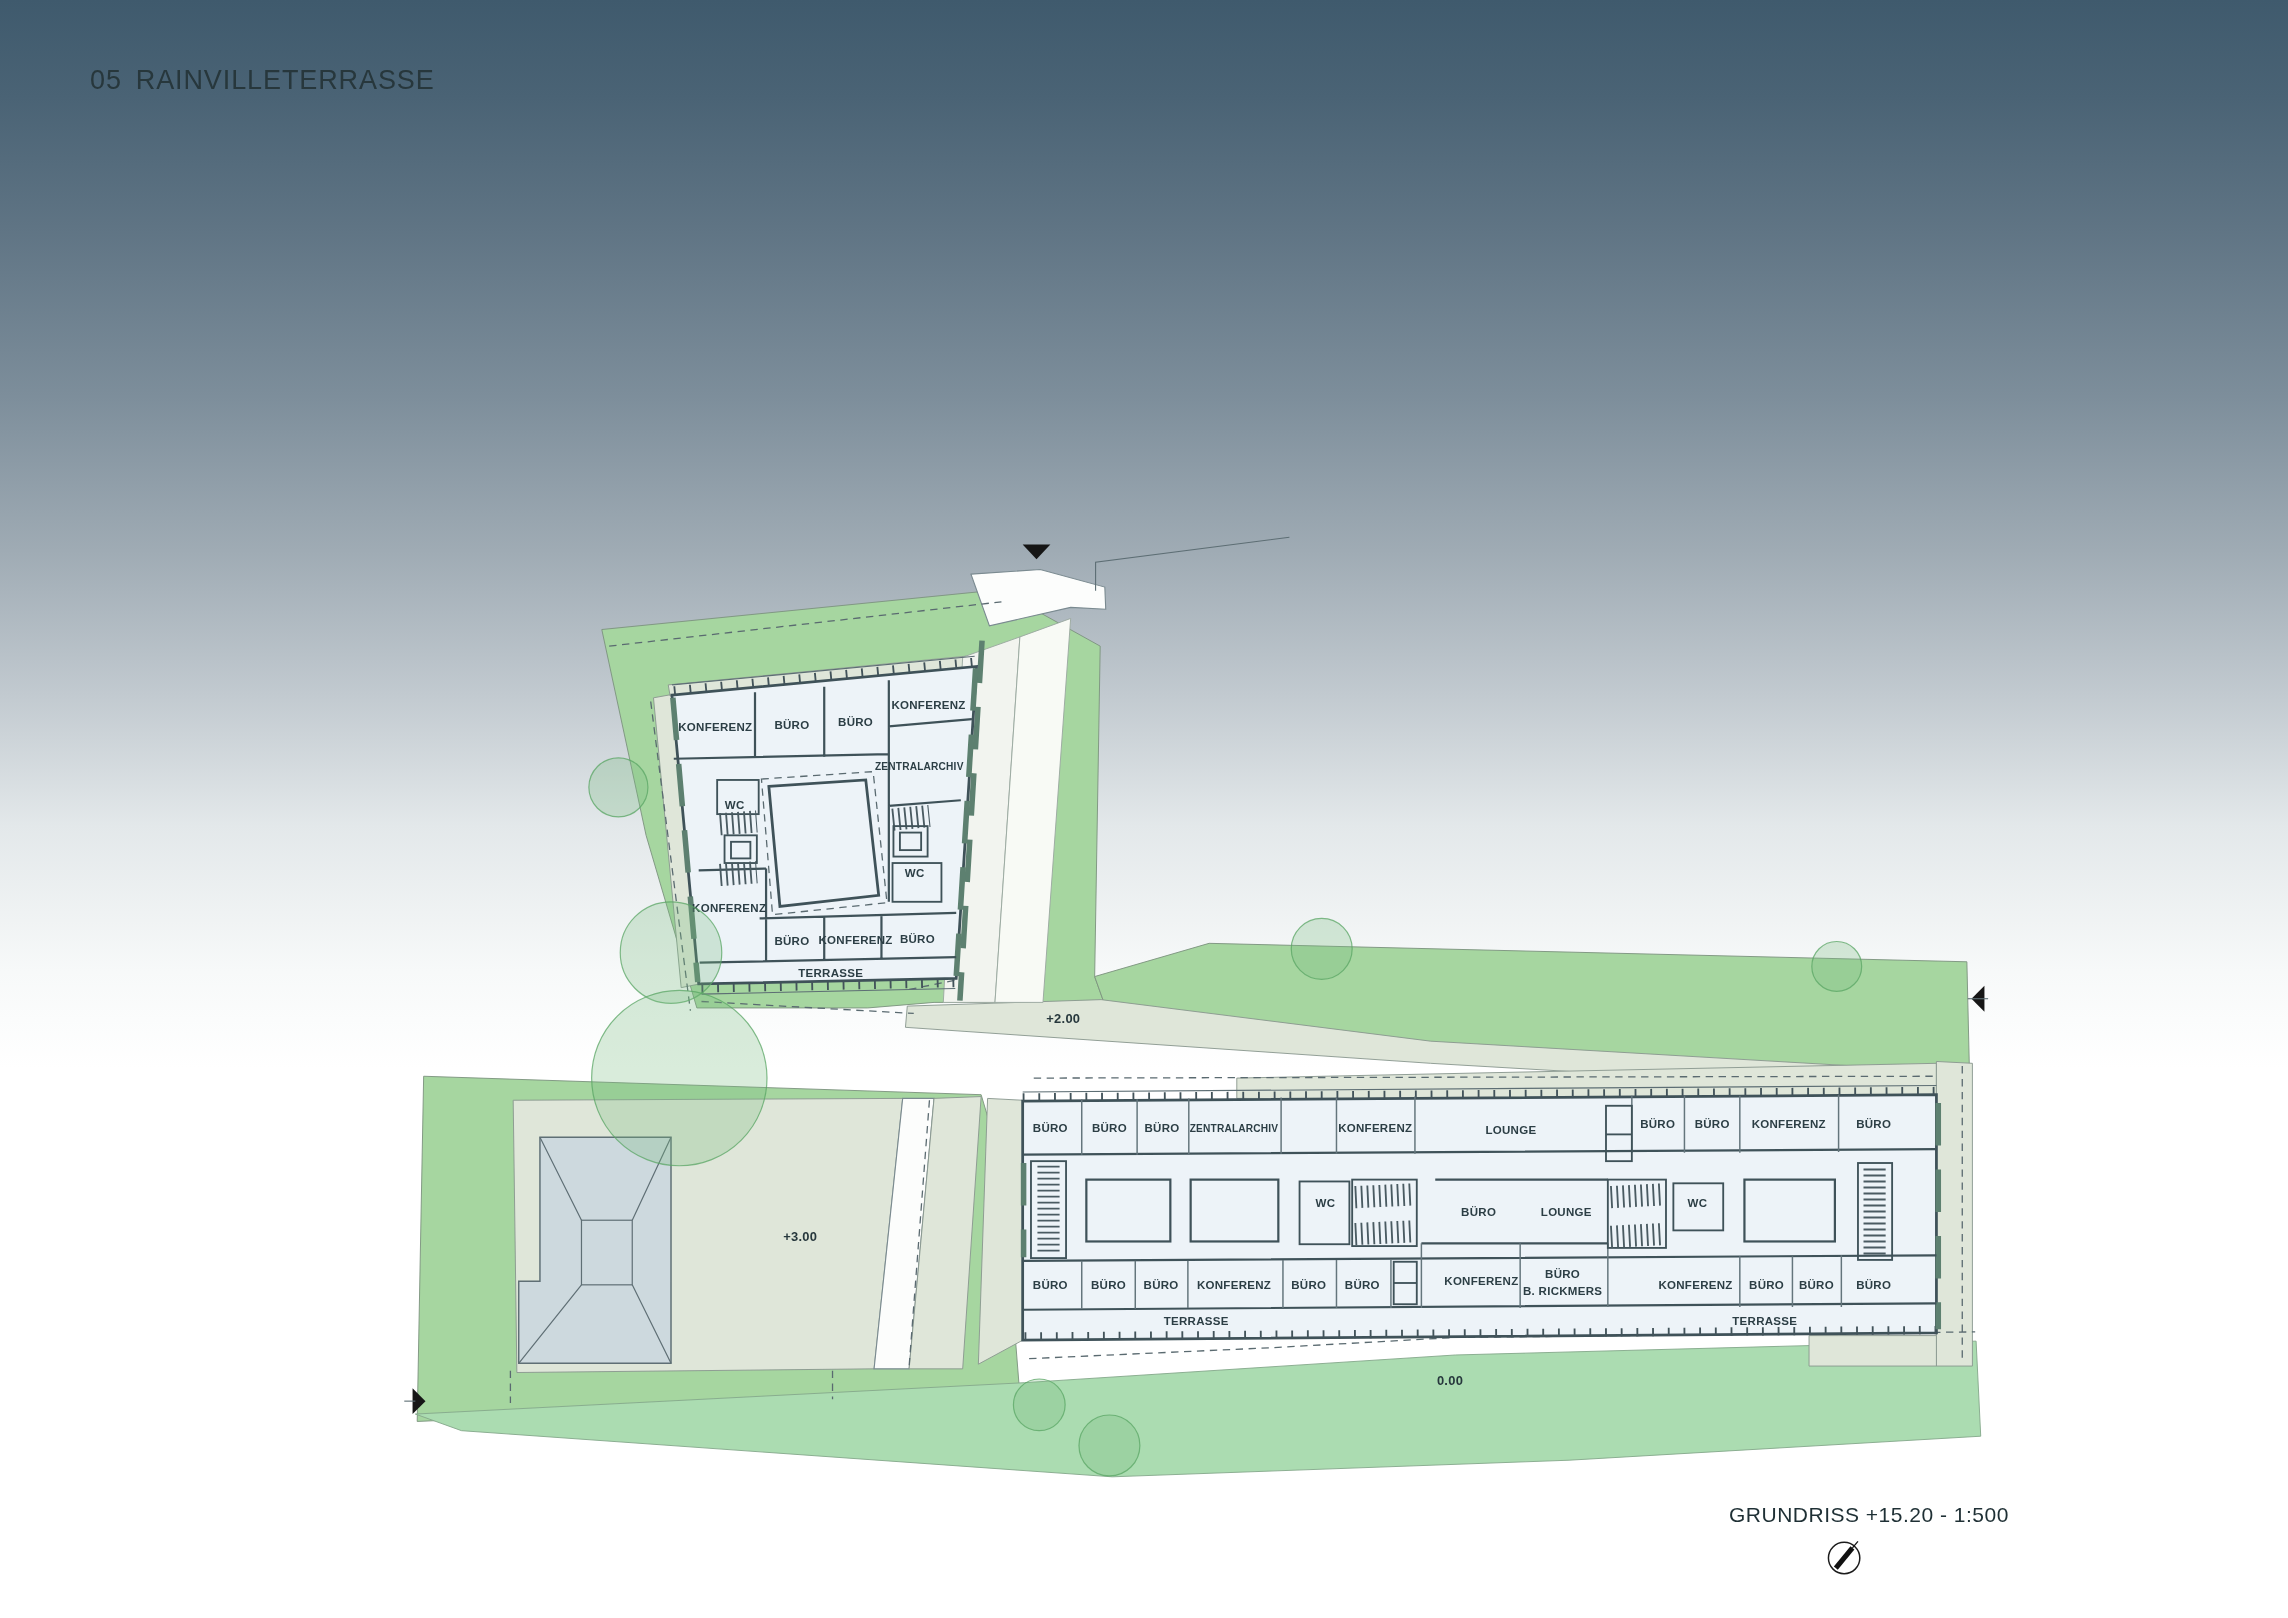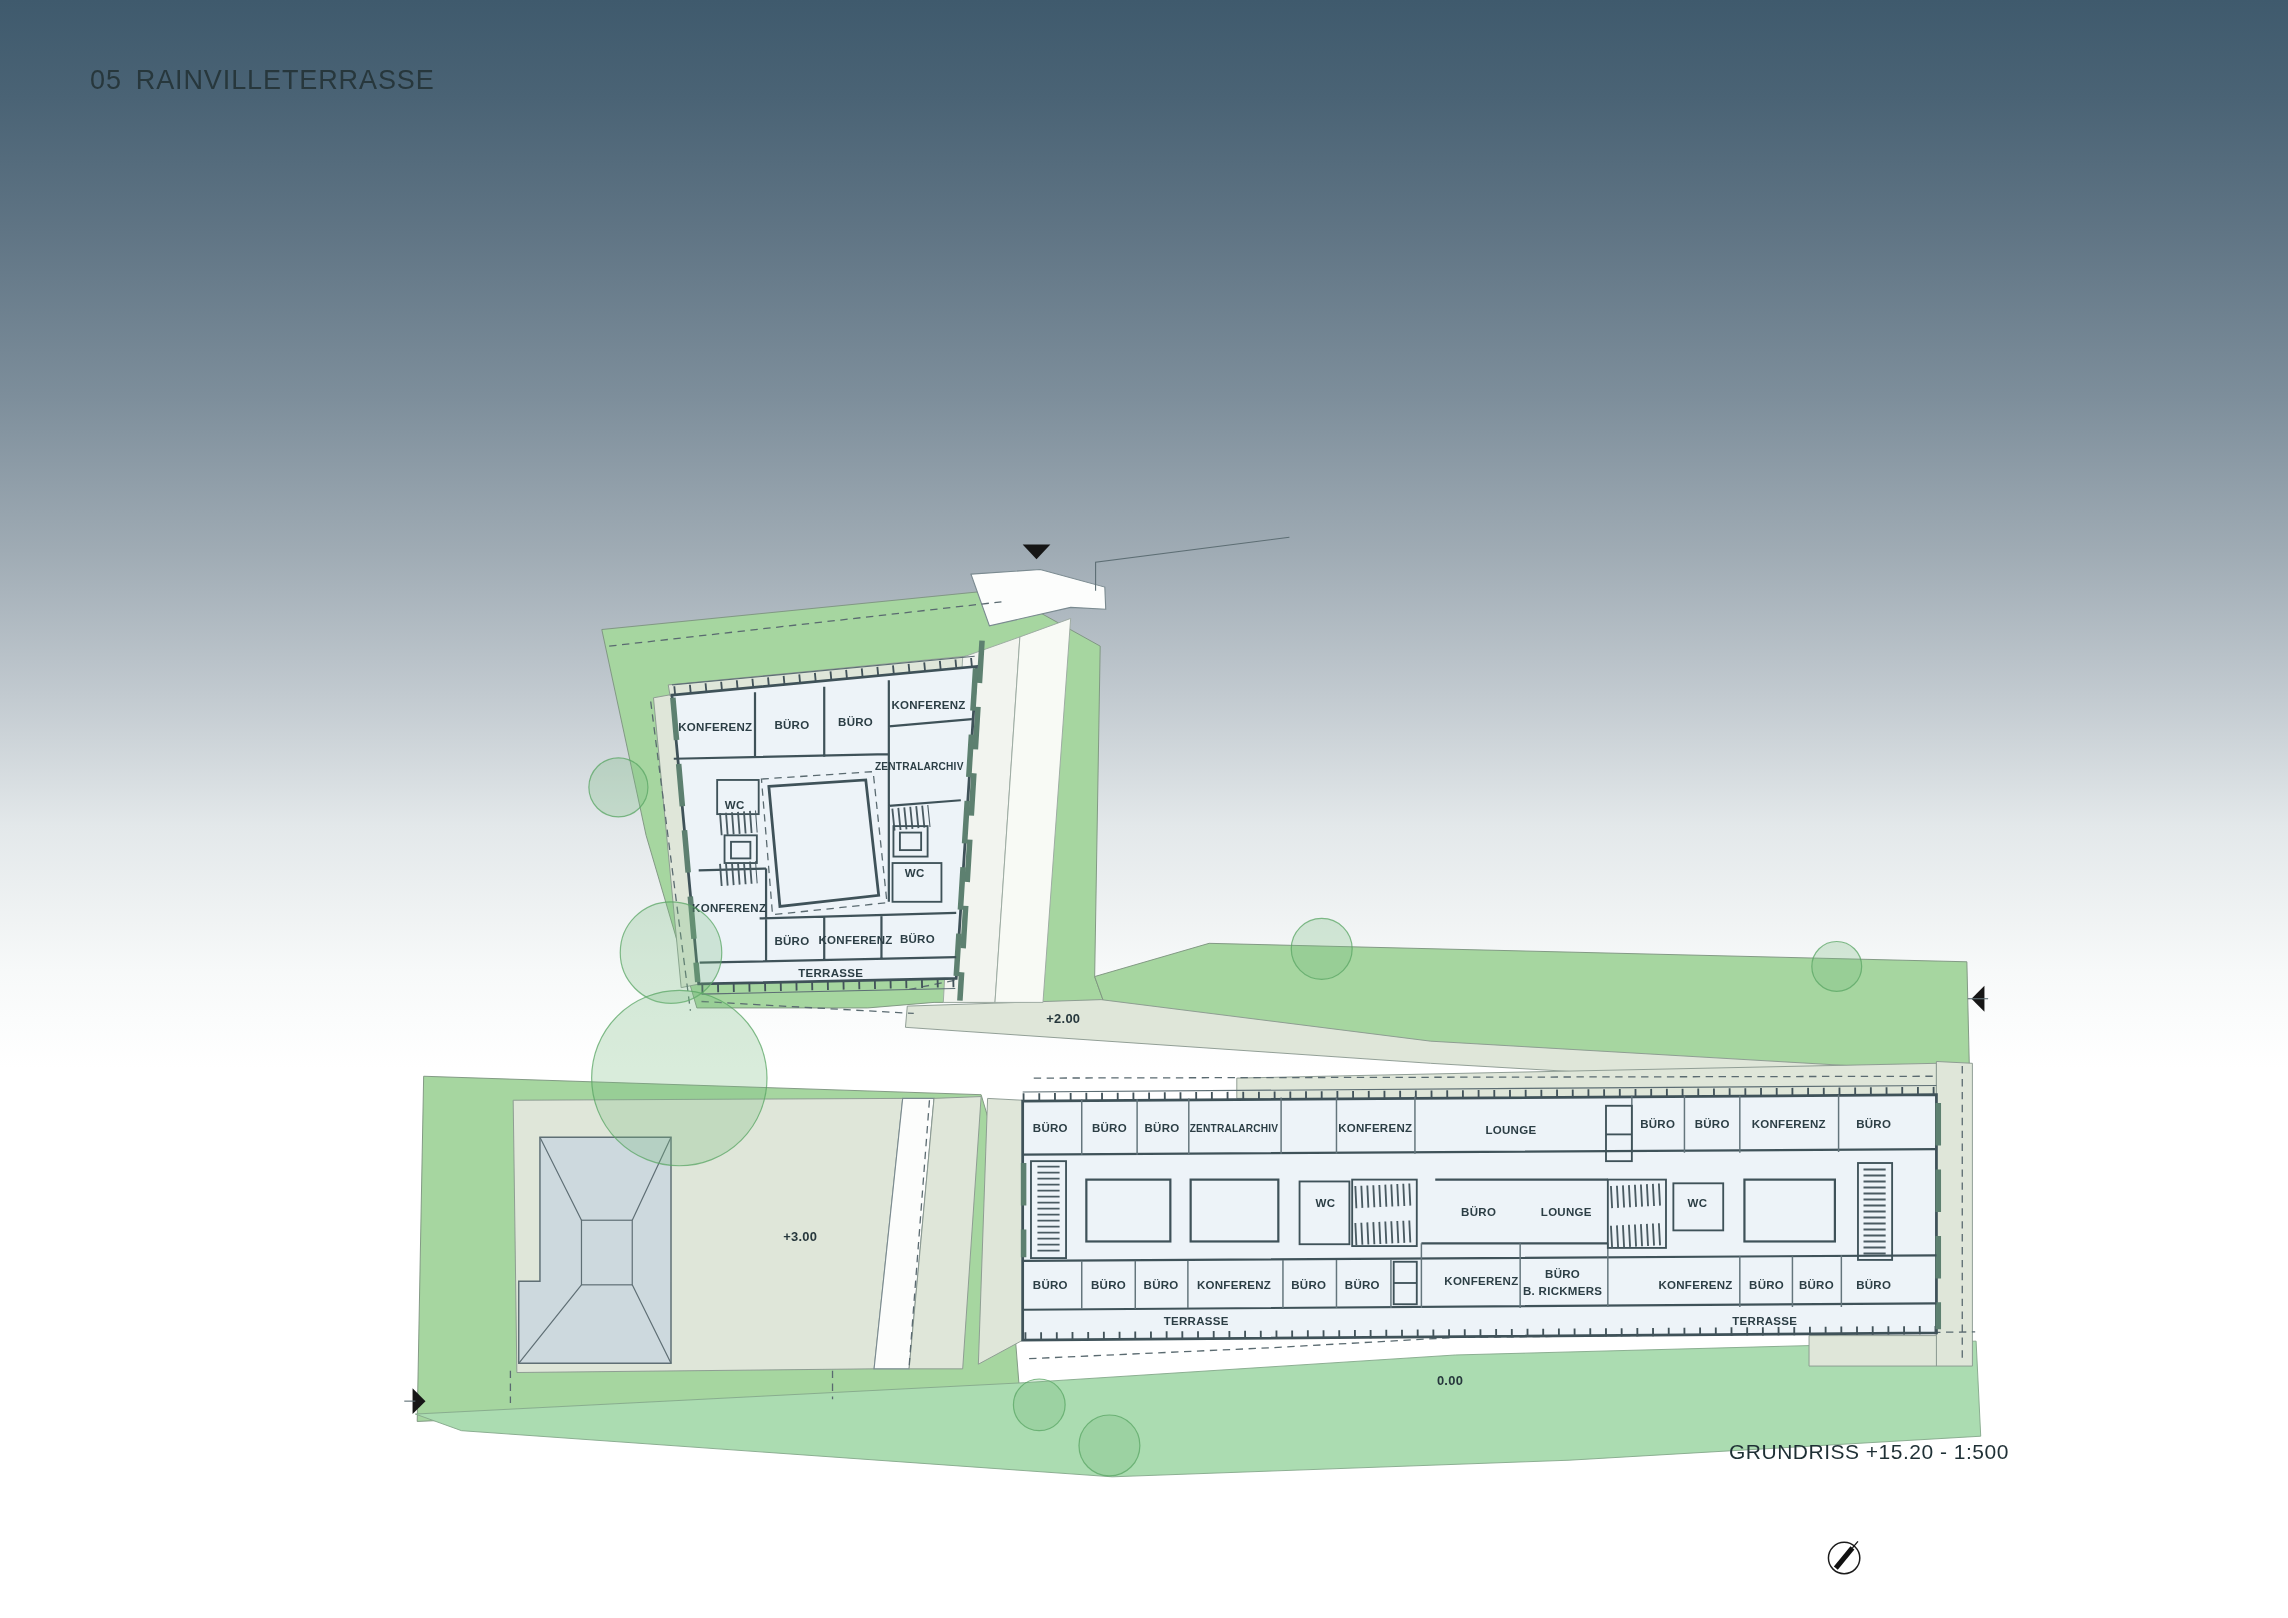--- a/index.html
+++ b/index.html
@@ -8,21 +8,21 @@
     background:linear-gradient(180deg,
       #3f5a6d 0%, #4a6375 6%, #5f7484 14%, #7d8e9b 24.5%,
       #9fabb4 34%, #c2cad0 43%, #e3e8ea 51%, #f7f9f9 60%, #ffffff 66%, #ffffff 100%);
     font-family:"Liberation Sans", sans-serif;
   }
   .page-title{
     position:absolute;left:90px;top:65px;font-size:27px;letter-spacing:0.9px;
     color:#27373c;font-weight:normal;word-spacing:5.5px;
   }
   .caption{
-    position:absolute;left:1729px;top:1440px;font-size:21px;letter-spacing:0.5px;
+    position:absolute;left:1729px;top:1503px;font-size:21px;letter-spacing:0.5px;
     color:#1f3035;font-weight:normal;
   }
   svg{position:absolute;left:0;top:0;}
   
   .green{fill:#a6d6a0;stroke:#7d947f;stroke-width:1;}
   .mint{fill:#abdcb1;stroke:#85a98c;stroke-width:1;}
   .sage{fill:#dfe6d9;stroke:#8a988f;stroke-width:1;}
   .whitepath{fill:#f2f4ef;stroke:#9aa8a0;stroke-width:1;}
   .whitepath2{fill:#f8faf5;stroke:#9aa8a0;stroke-width:1;}
   .plaza{fill:#fcfdfc;stroke:#7a8a90;stroke-width:1.2;}

